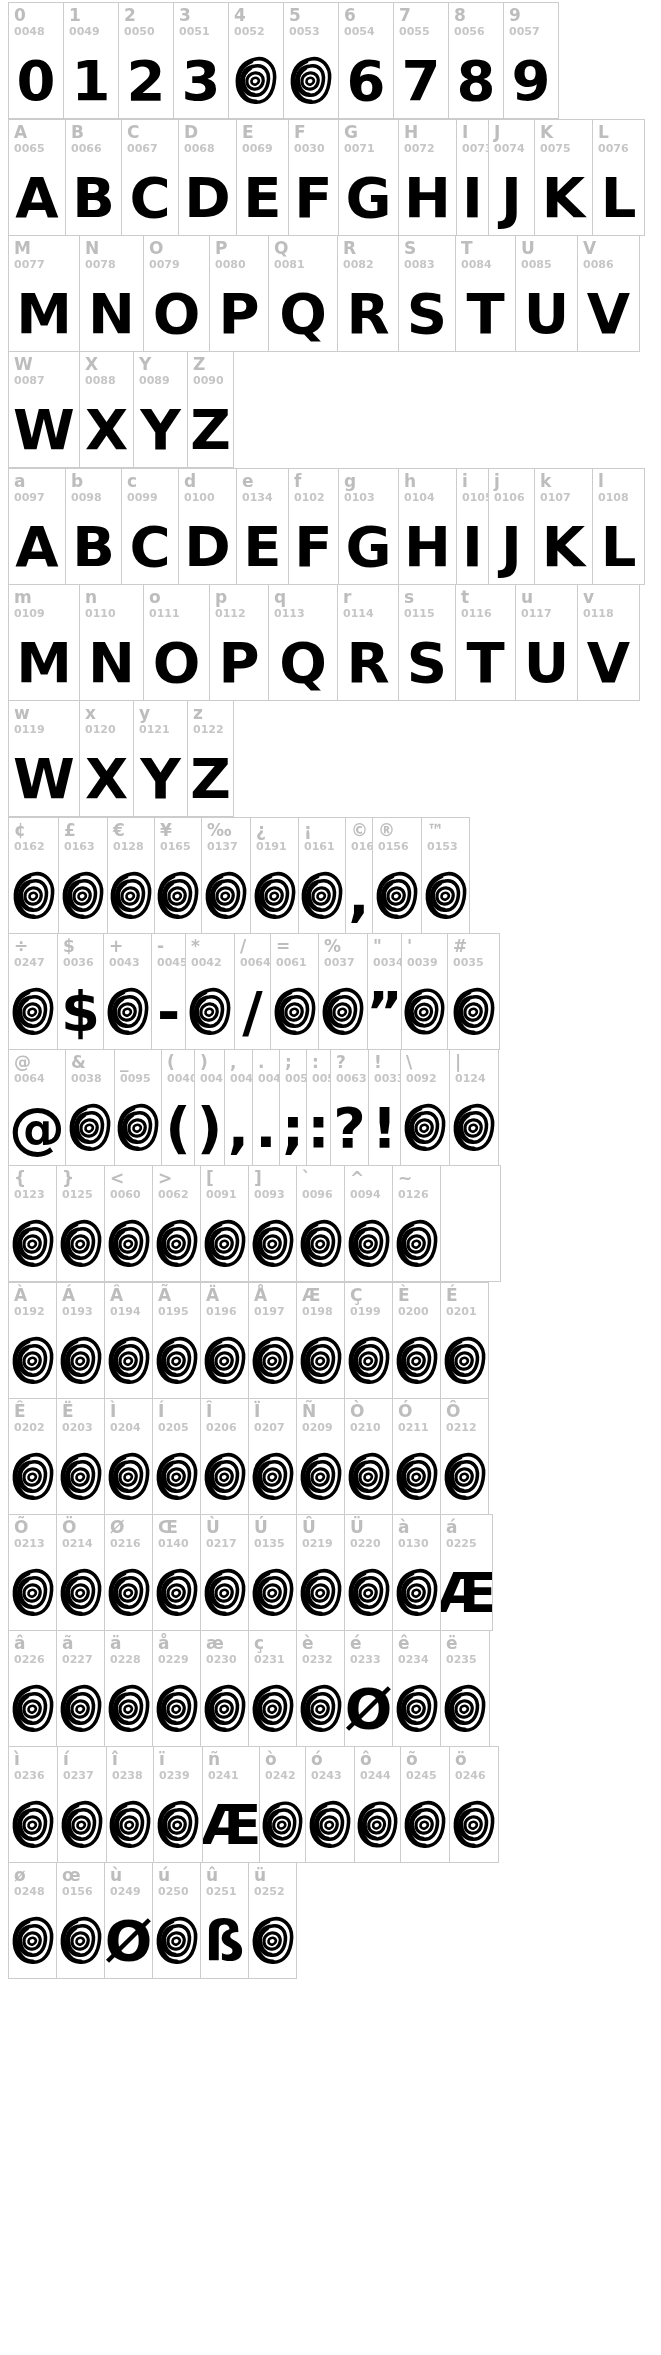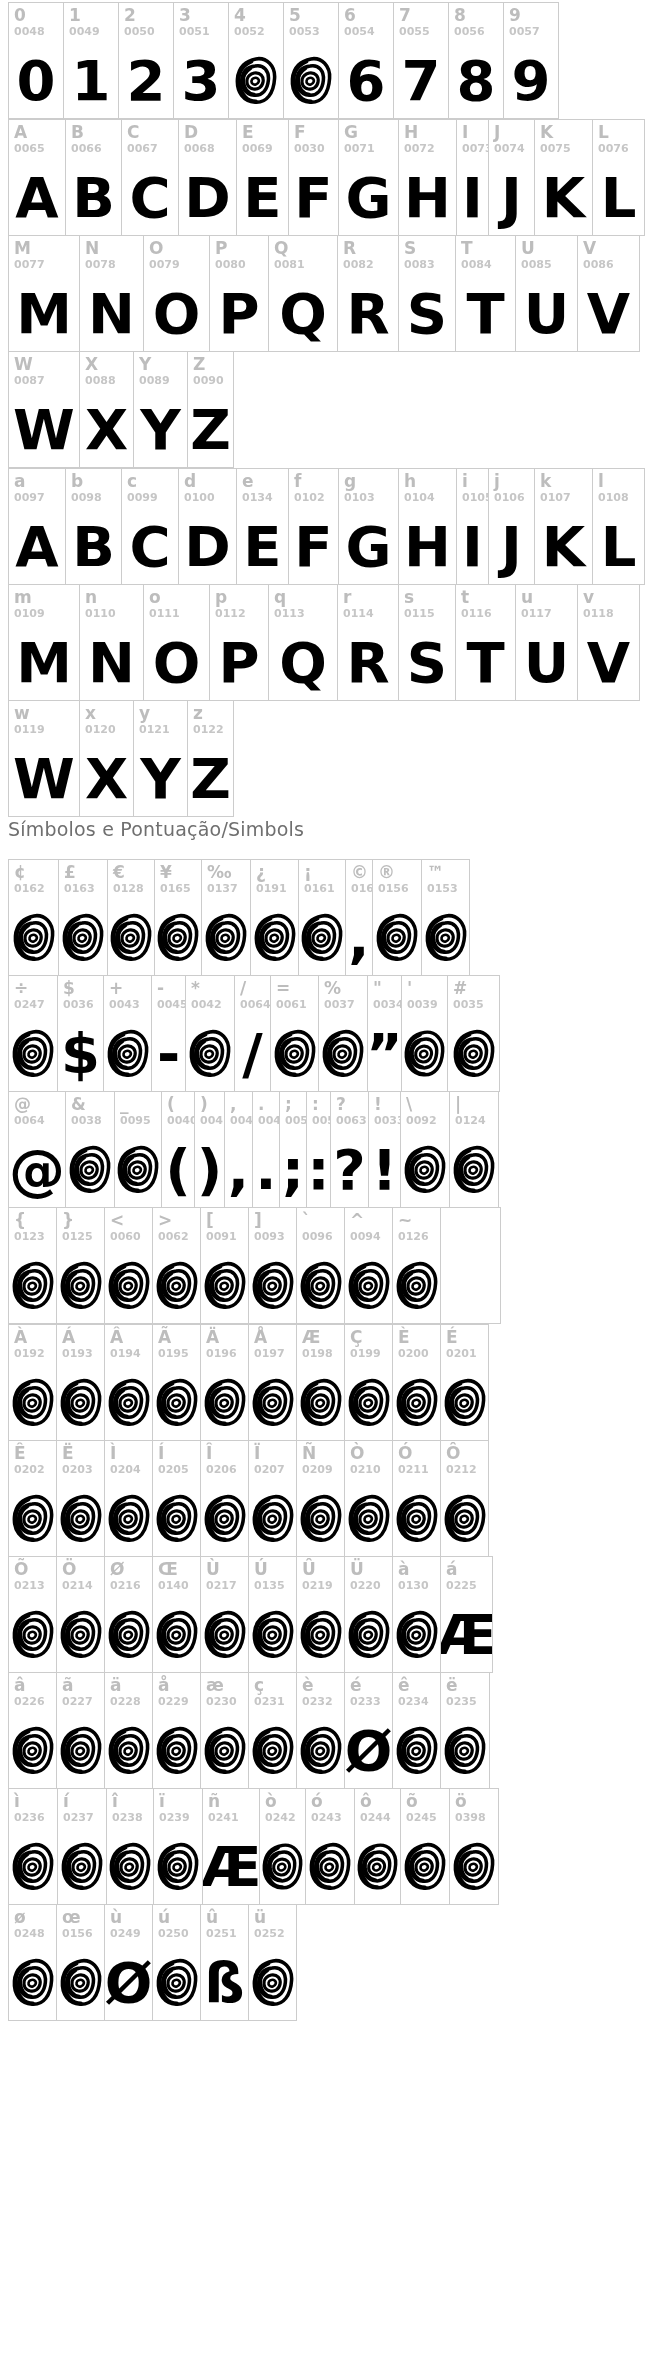--- a/index.html
+++ b/index.html
@@ -374,21 +374,20 @@
           </div>
           <div class="cell" style="width: 47px;">
             <div class="ch">z</div>
             <div class="code">0122</div>
             <div class="glyph">Z</div>
           </div>
         </div>
       </div>
     </section>
     <section>
-      <h2 class="sec-title">Símbolos e Pontuação/Simbols</h2>
       <div class="grid">
         <div class="row">
           <div class="cell" style="width: 51px;">
             <div class="ch">¢</div>
             <div class="code">0162</div>
             <div class="glyph">
   <svg width="46" height="52" viewBox="0 0 52 58" fill="none" stroke="#000" stroke-width="4" stroke-linecap="round">
     <path d="M26 4 C38 2 48 12 47 26 C46 43 38 54 25 53 C12 52 4 42 5 27 C6 13 15 6 26 4 Z"></path>
     <path d="M21 7 C11 11 5 20 7 31 C9 44 16 52 26 52"></path>
     <path d="M25 12 C35 10 41 18 40 28 C39 39 33 46 24 45 C14 44 9 36 10 27 C11 18 17 13 25 12 Z"></path>
@@ -1539,21 +1538,21 @@
     <path d="M21 7 C11 11 5 20 7 31 C9 44 16 52 26 52"></path>
     <path d="M25 12 C35 10 41 18 40 28 C39 39 33 46 24 45 C14 44 9 36 10 27 C11 18 17 13 25 12 Z"></path>
     <path d="M20 15 C14 19 11 24 12 30 C13 38 18 43 24 44" stroke-width="3.4"></path>
     <path d="M24 20 C31 19 35 24 34 30 C33 36 28 39 23 38 C17 37 15 32 16 27 C17 23 20 21 24 20 Z" stroke-width="3.6"></path>
     <path d="M23 26 C27 24 30 27 29 30 C28 33 24 34 22 32 C20 30 21 27 23 26 Z" stroke-width="3"></path>
   </svg>
 </div>
           </div>
           <div class="cell" style="width: 50px;">
             <div class="ch">ö</div>
-            <div class="code">0398</div>
+            <div class="code">0246</div>
             <div class="glyph">
   <svg width="46" height="52" viewBox="0 0 52 58" fill="none" stroke="#000" stroke-width="4" stroke-linecap="round">
     <path d="M26 4 C38 2 48 12 47 26 C46 43 38 54 25 53 C12 52 4 42 5 27 C6 13 15 6 26 4 Z"></path>
     <path d="M21 7 C11 11 5 20 7 31 C9 44 16 52 26 52"></path>
     <path d="M25 12 C35 10 41 18 40 28 C39 39 33 46 24 45 C14 44 9 36 10 27 C11 18 17 13 25 12 Z"></path>
     <path d="M20 15 C14 19 11 24 12 30 C13 38 18 43 24 44" stroke-width="3.4"></path>
     <path d="M24 20 C31 19 35 24 34 30 C33 36 28 39 23 38 C17 37 15 32 16 27 C17 23 20 21 24 20 Z" stroke-width="3.6"></path>
     <path d="M23 26 C27 24 30 27 29 30 C28 33 24 34 22 32 C20 30 21 27 23 26 Z" stroke-width="3"></path>
   </svg>
 </div>

